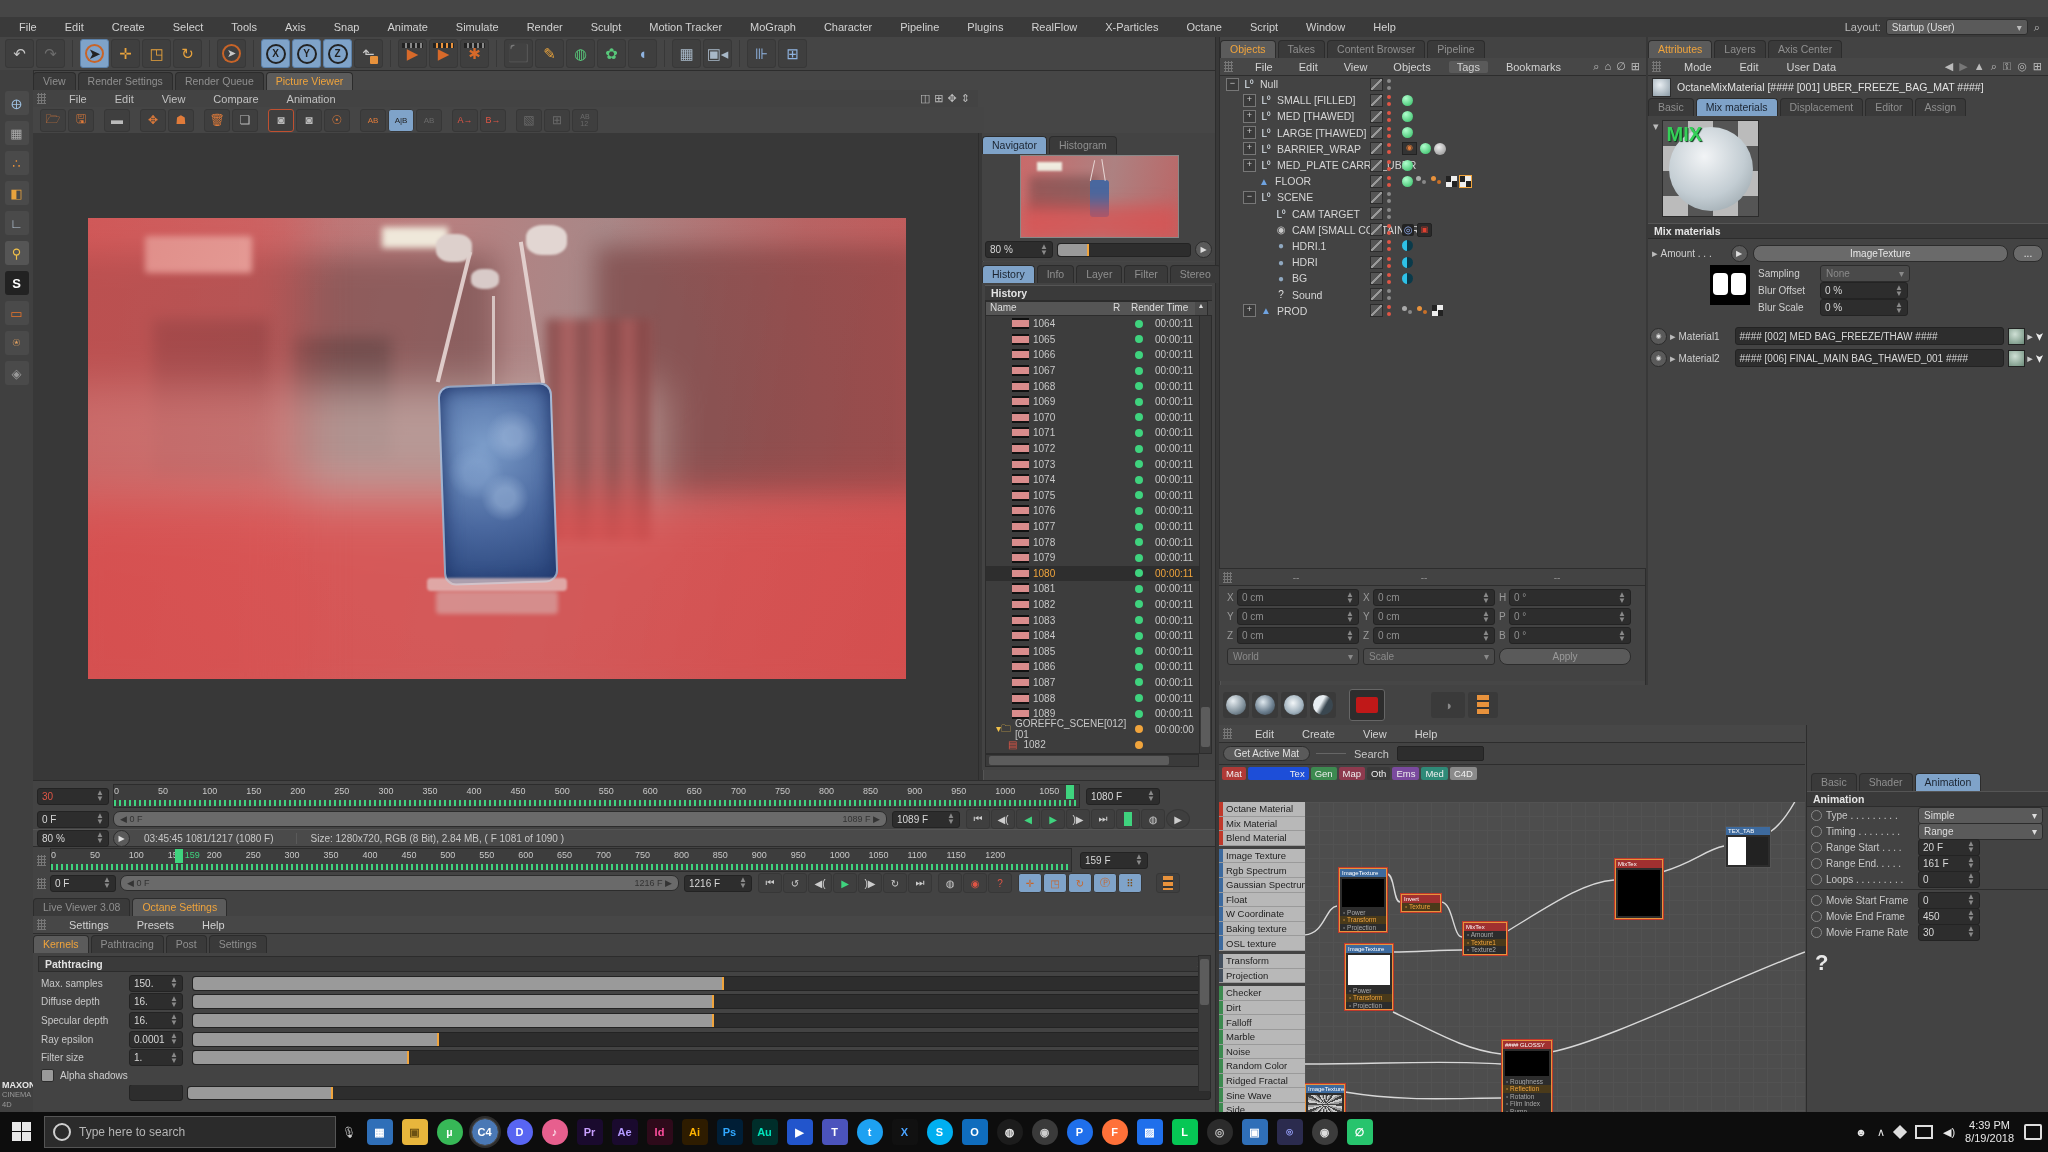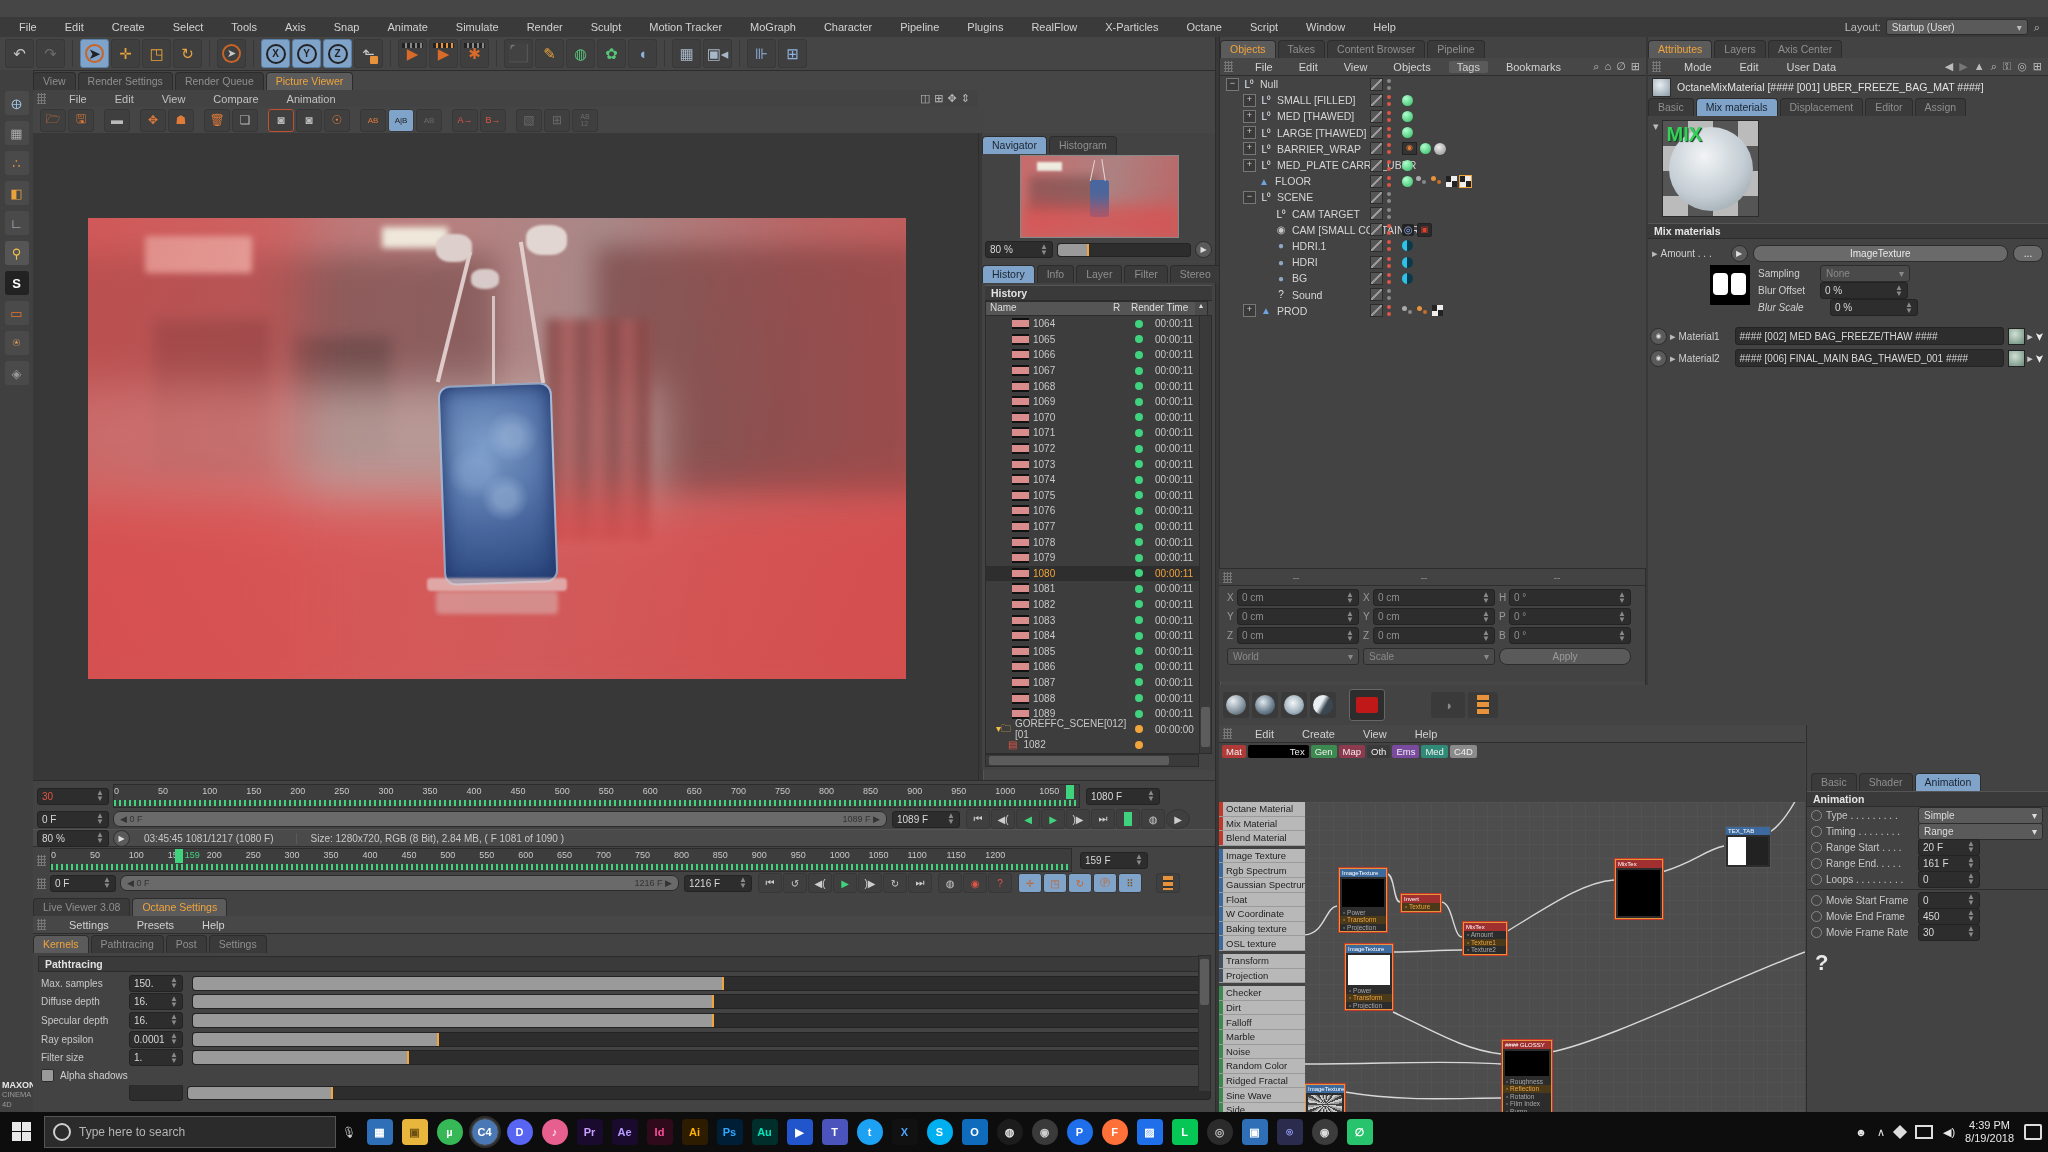--- a/index.html
+++ b/index.html
@@ -1002,23 +1002,29 @@
   <div id="nodeed" class="abs">
     <div id="ne-menu">
       <span class="grip"></span>
       <span id="ne-menu-items" style="display:flex;">
           <span class="menu-item">Edit</span>
           <span class="menu-item">Create</span>
           <span class="menu-item">View</span>
           <span class="menu-item">Help</span>
         </span>
     </div>
+    <div id="ne-row2">
+      <span id="ne-getmat">Get Active Mat</span>
+      <span style="width:30px;border-top:1px solid #666;margin-left:6px;"></span>
+      <span style="margin-left:8px;color:#c8c8c8;">Search</span>
+      <span id="ne-search"></span>
+    </div>
     <div id="ne-cats">
         <span class="cat" style="background: rgb(176, 58, 55);">Mat</span>
-        <span class="cat" style="background: #000000; padding-left: 42px;">Tex</span>
+        <span class="cat" style="background: #1d4ed8; padding-left: 42px;">Tex</span>
         <span class="cat" style="background: rgb(61, 138, 80);">Gen</span>
         <span class="cat" style="background: rgb(142, 58, 78);">Map</span>
         <span class="cat" style="background: rgb(58, 58, 58);">Oth</span>
         <span class="cat" style="background: rgb(122, 74, 158);">Ems</span>
         <span class="cat" style="background: rgb(47, 138, 120);">Med</span>
         <span class="cat" style="background: rgb(138, 138, 138);">C4D</span>
       </div>
     <div id="ne-list">
         <div class="nitem red">
           <i></i>
@@ -1618,21 +1624,21 @@
             </span>
         </span>
         <span class="row" style="height:17px;">
           <span style="width:62px;font-size:10px;">Blur Offset</span>
           <span class="field" style="width:78px;">
               <span>0 %</span>
               <span class="stp">▲<br>▼</span>
             </span>
         </span>
         <span class="row" style="height:17px;">
-          <span style="width:72px;font-size:10px;font-style:italic;">Blur Scale</span>
+          <span style="width:62px;font-size:10px;">Blur Scale</span>
           <span class="field" style="width:78px;">
               <span>0 %</span>
               <span class="stp">▲<br>▼</span>
             </span>
         </span>
       </span>
     </div>
     <div id="attr-mats">
         <div class="row" style="height: 20px; margin-top: 10px; padding-left: 2px;">
           <span class="roundbtn" style="font-size: 7px;">◉</span>

